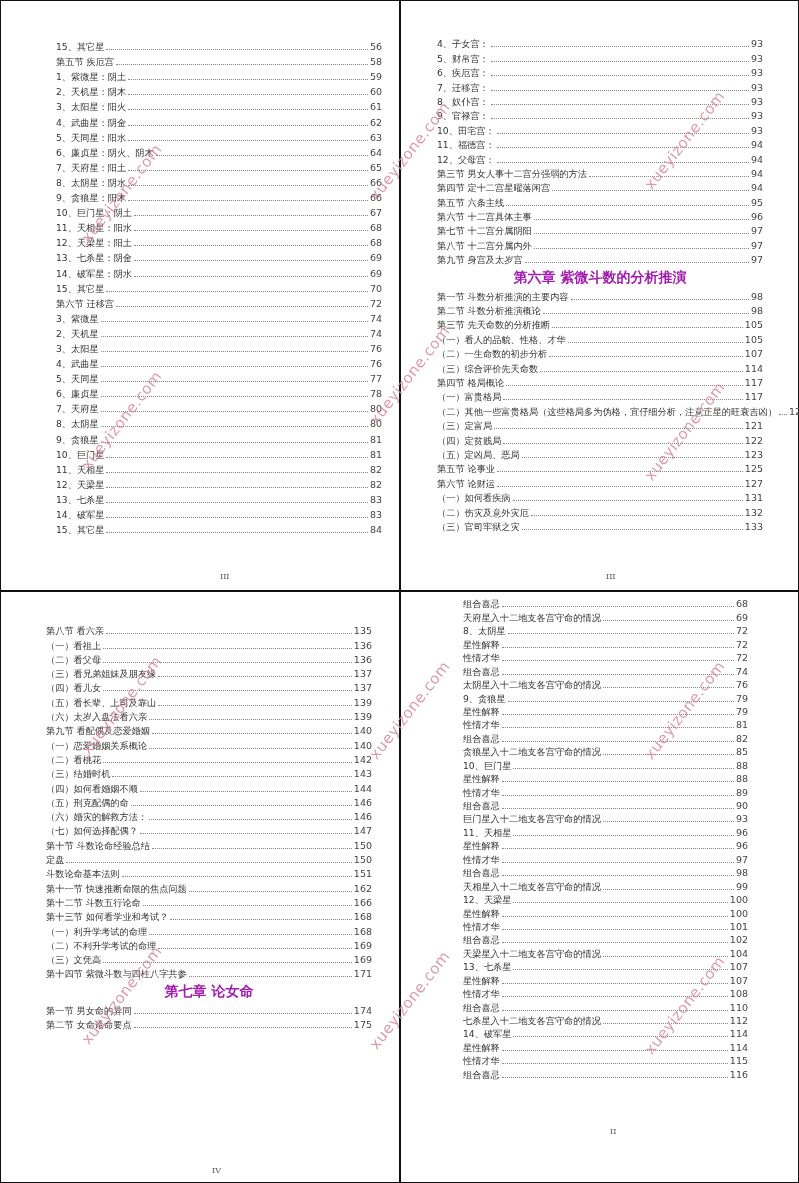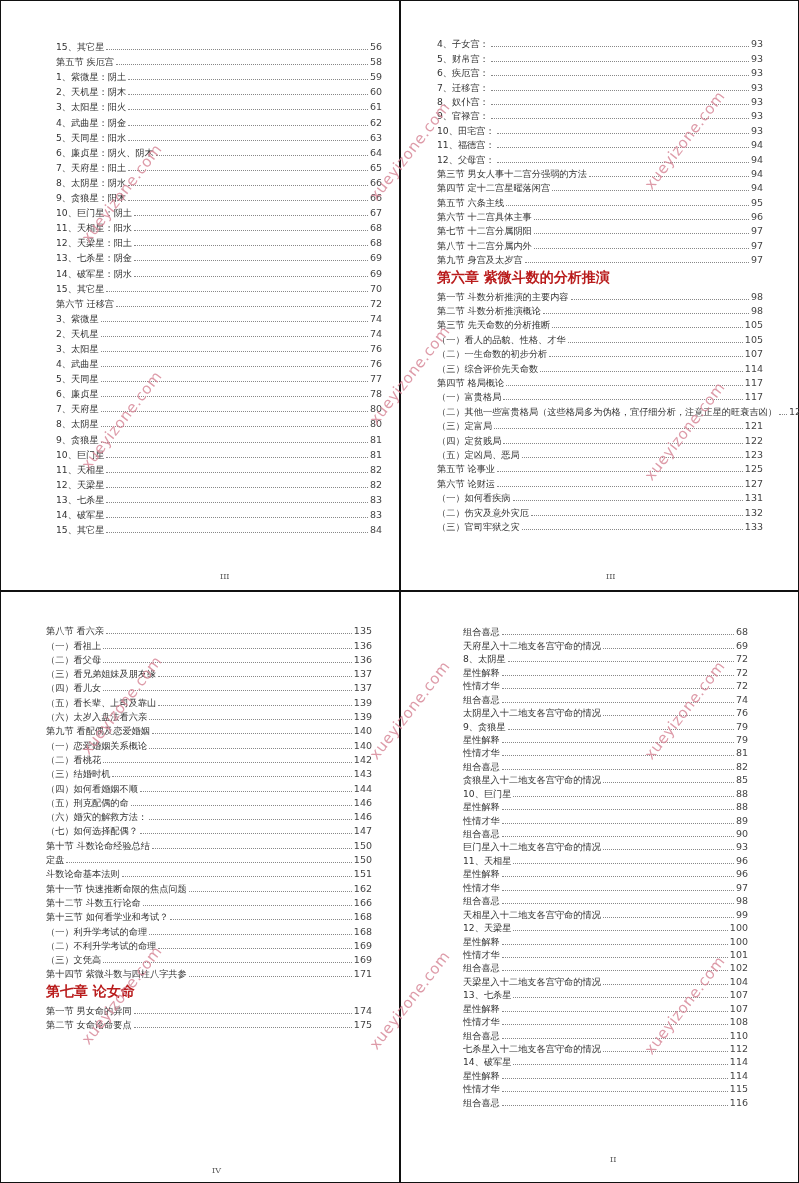--- a/index.html
+++ b/index.html
@@ -5,34 +5,34 @@
   html, body { margin:0; padding:0; background:#fff; }
   body { width:799px; height:1183px; position:relative; overflow:hidden;
          font-family:"DejaVu Sans","Liberation Sans",sans-serif; color:#333; }
   .frame { position:absolute; left:0; top:0; width:797px; height:1181px; border:1px solid #111; }
   .vline { position:absolute; left:399px; top:0; width:2px; height:1183px; background:#111; }
   .hline { position:absolute; left:0; top:590px; width:799px; height:2px; background:#111; }
   .page { position:absolute; overflow:hidden; }
   .p1 { left:16px; top:0; width:399px; height:590px; }
   .p2 { left:401px; top:0; width:398px; height:590px; }
   .p3 { left:0; top:592px; width:470px; height:591px; }
-  .p4 { left:401px; top:592px; width:398px; height:591px; }
+  .p4 { left:401px; top:564px; width:398px; height:591px; }
   .toc { position:absolute; }
   .p1 .toc { left:40px; top:38px; width:326px; }
   .p2 .toc { left:36px; top:36px; width:326px; }
   .p3 .toc { left:46px; top:31px; width:326px; }
   .p4 .toc { left:62px; top:33px; width:285px; }
   .row { display:flex; align-items:flex-end; height:15.1px; font-size:9.2px; line-height:12px; white-space:nowrap; }
   .p2 .row { height:14.4px; }
   .p3 .row { height:14.3px; }
   .p4 .row { height:13.45px; }
   .row .label { flex:0 0 auto; color:#333; }
   .row .leader { flex:1 1 auto; border-bottom:1px dotted #888; margin:0 2px 3px 2px; min-width:8px; }
   .row .num { flex:0 0 auto; color:#444; font-size:9.5px; }
-  .chapter { text-align:left; font-weight:bold; font-size:14px; color:#b91c1c; height:22px; line-height:22px; }
+  .chapter { text-align:center; font-weight:bold; font-size:14px; color:#a21caf; height:22px; line-height:22px; }
   .footer { position:absolute; font-size:8px; color:#555; font-family:"DejaVu Serif",serif; }
   .p1 .footer { left:204px; top:572px; }
   .p2 .footer { left:205px; top:572px; }
   .p3 .footer { left:212px; top:574px; }
   .p4 .footer { left:209px; top:563px; }
   .wm { position:absolute; color:#d88a9a; font-size:15px; transform:rotate(-52deg); transform-origin:left bottom; opacity:0.85; white-space:nowrap; letter-spacing:0.5px; }
 </style>
 </head>
 <body>
 

